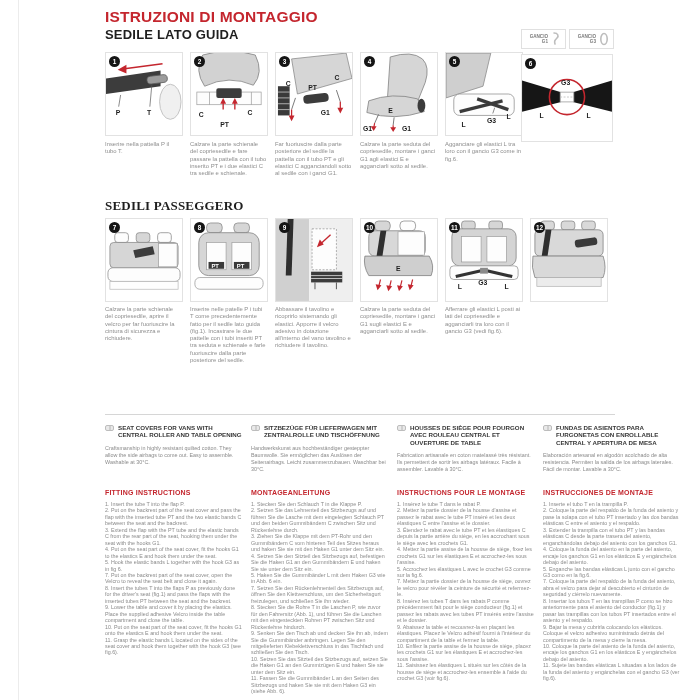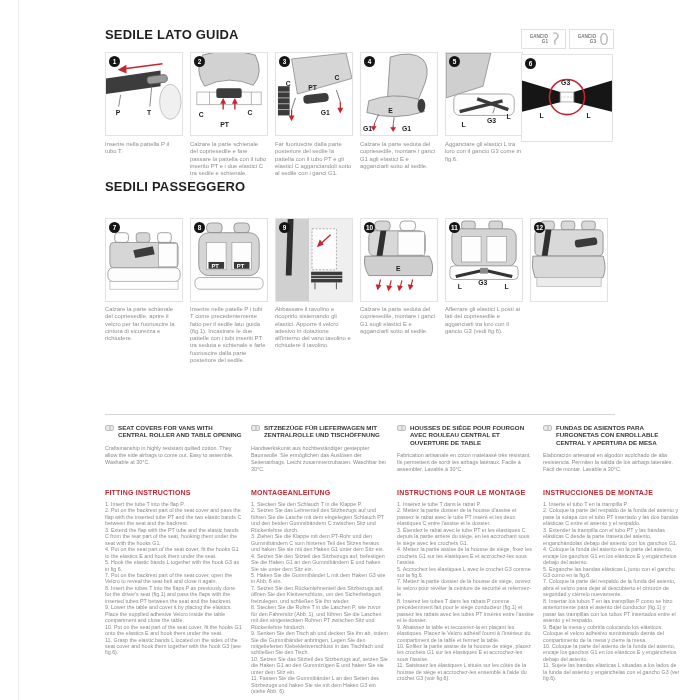--- a/index.html
+++ b/index.html
@@ -32,20 +32,21 @@
 
   .instr-title { font-size:7px; font-weight:bold; color:#c4262e; margin-bottom:5px; letter-spacing:.2px; }
   .step { font-size:5.35px; line-height:6.45px; color:#8a8a8a; }
 </style>
 </head>
 <body>
 
 <div id="page">
   <div class="edge-line"></div>
 
+  <div class="main-title">ISTRUZIONI DI MONTAGGIO</div>
   <div class="sub-title" style="top:27px;">SEDILE LATO GUIDA</div>
 
   <div class="hook-box" style="left:521px;">
     <div class="hook-label">
       <span>GANCIO</span><br>
       <span>G1</span>
     </div>
     <svg width="10" height="14" viewBox="0 0 10 14">
       <path d="M3,1 C7,1 8,4 6,6 C4,8 3,9 4,12" fill="none" stroke="#bdbdbd" stroke-width="1.6" stroke-linecap="round"></path>
     </svg>
@@ -161,21 +162,21 @@
       <text x="66" y="64">L</text>
     </svg>
   </div>
 
   <div class="caption" style="left:105px; top:141px;">Inserire nella pattella P il tubo T.</div>
   <div class="caption" style="left:190px; top:141px;">Calzare la parte schienale del copriesedile e fare passare la pattella con il tubo inserito PT e i due elastici C tra sedile e schienale.</div>
   <div class="caption" style="left:275px; top:141px;">Far fuoriuscire dalla parte posteriore del sedile la pattella con il tubo PT e gli elastici C agganciandoli sotto al sedile con i ganci G1.</div>
   <div class="caption" style="left:360px; top:141px;">Calzare la parte seduta del copriesedile, montare i ganci G1 agli elastici E e agganciarli sotto al sedile.</div>
   <div class="caption" style="left:445px; top:141px;">Agganciare gli elastici L tra loro con il gancio G3 come in fig.6.</div>
 
-  <div class="sub-title" style="top:179px;">SEDILI PASSEGGERO</div>
+  <div class="sub-title" style="top:198px;font-family:Liberation Serif, serif;">SEDILI PASSEGGERO</div>
 
   <div class="fig-box" style="left:105px; top:218px;">
     <div class="badge">7</div>
     <svg viewBox="0 0 78 84">
       <rect x="9" y="14" width="14" height="10" rx="3" fill="#fdfdfd" stroke="#8a8a8a" stroke-width="0.8"></rect>
       <rect x="31" y="14" width="14" height="10" rx="3" fill="#d6d6d6" stroke="#8a8a8a" stroke-width="0.8"></rect>
       <rect x="53" y="14" width="14" height="10" rx="3" fill="#fdfdfd" stroke="#8a8a8a" stroke-width="0.8"></rect>
       <rect x="4" y="24" width="70" height="26" rx="4" fill="#d6d6d6" stroke="#8a8a8a" stroke-width="0.8"></rect>
       <rect x="54" y="25" width="19" height="24" fill="#fdfdfd" stroke="#9a9a9a" stroke-width="0.7"></rect>
       <polygon points="28,32 48,28 50,36 30,40" fill="#3c3c3c"></polygon>

